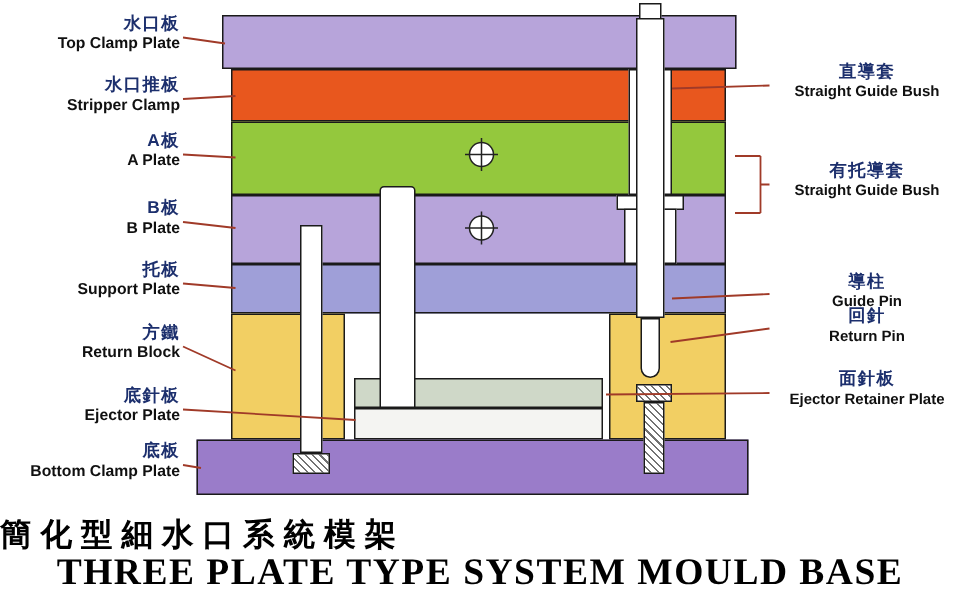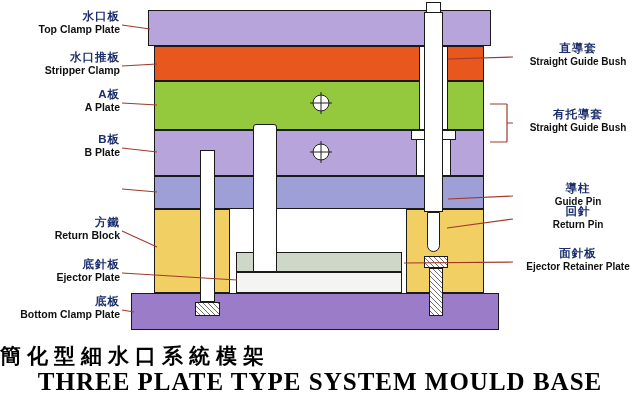--- a/index.html
+++ b/index.html
@@ -105,20 +105,24 @@
     <div class="en">Stripper Clamp</div>
   </div>
   <div class="label left" style="top:88px">
     <div class="zh">A板</div>
     <div class="en">A Plate</div>
   </div>
   <div class="label left" style="top:133px">
     <div class="zh">B板</div>
     <div class="en">B Plate</div>
   </div>
+  <div class="label left" style="top:174px">
+    <div class="zh">托板</div>
+    <div class="en">Support Plate</div>
+  </div>
   <div class="label left" style="top:216px">
     <div class="zh">方鐵</div>
     <div class="en">Return Block</div>
   </div>
   <div class="label left" style="top:258px">
     <div class="zh">底針板</div>
     <div class="en">Ejector Plate</div>
   </div>
   <div class="label left" style="top:295px">
     <div class="zh">底板</div>

